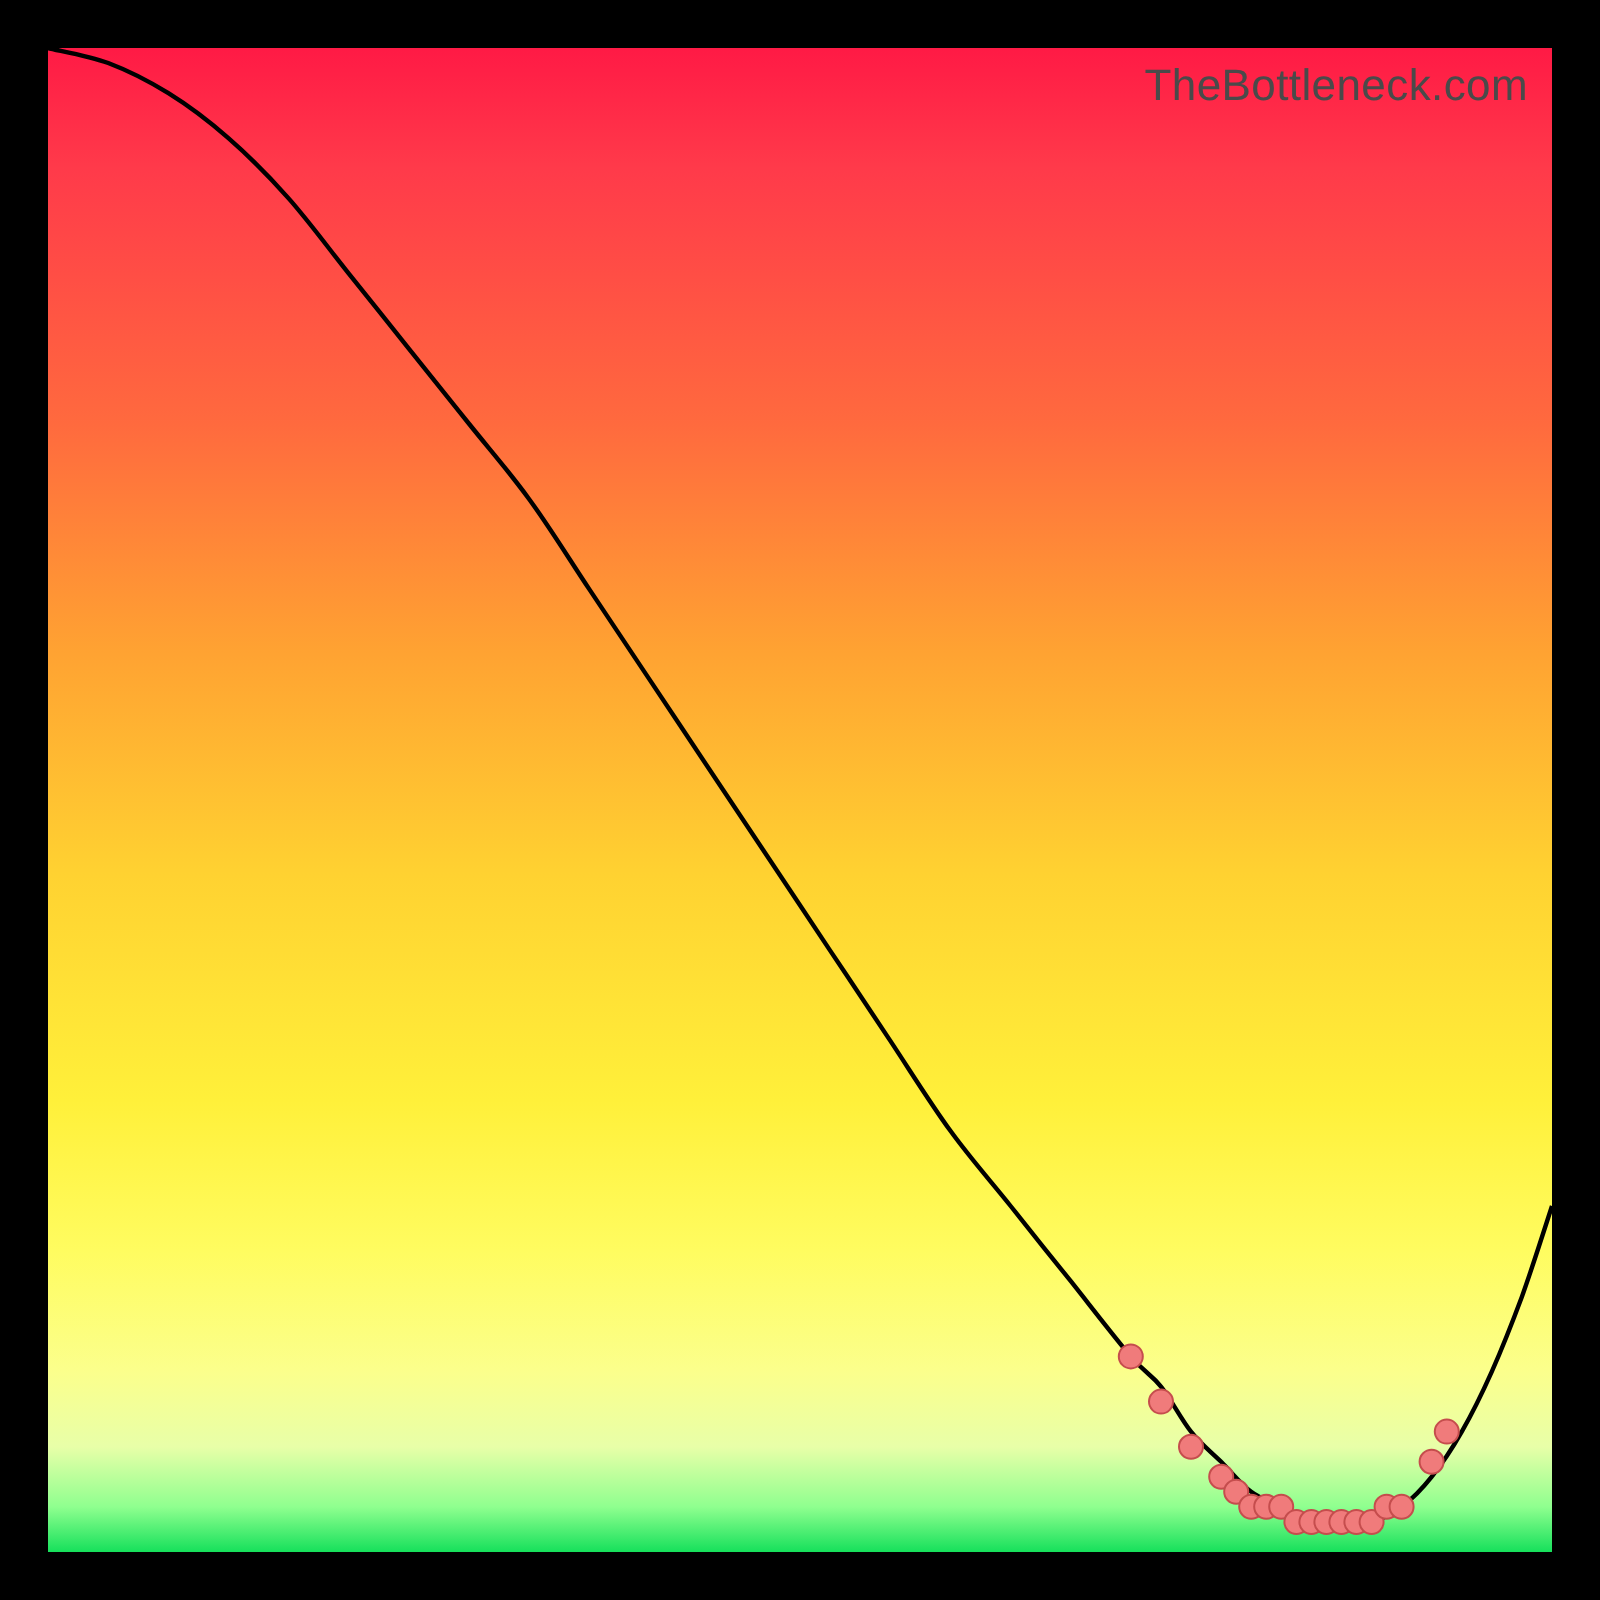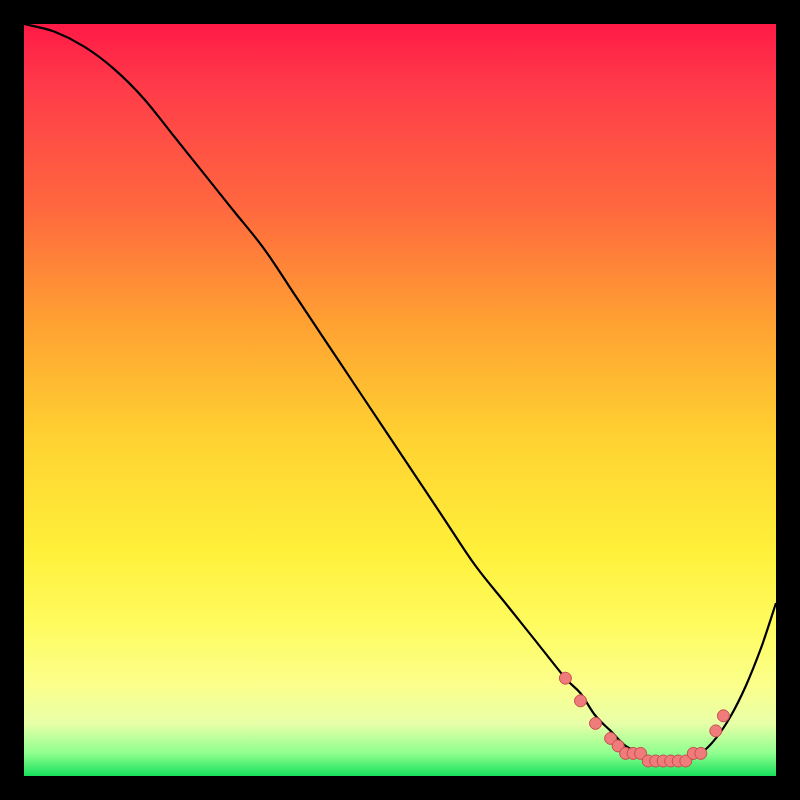--- a/index.html
+++ b/index.html
@@ -56,20 +56,21 @@
     width: 752px;
     height: 752px;
     overflow: visible;
   }
 </style>
 </head>
 <body>
 
 <div class="stage">
   <div class="plot">
+    <div class="watermark">TheBottleneck.com</div>
     <svg class="curve" viewBox="0 0 752 752" preserveAspectRatio="none">
       <path fill="none" stroke="#000000" stroke-width="2.2" id="curvePath" d="M 0.0 0.0 C 5.0 1.3, 20.1 3.8, 30.1 7.5 C 40.1 11.3, 50.1 16.3, 60.2 22.6 C 70.2 28.8, 80.2 36.3, 90.2 45.1 C 100.3 53.9, 110.3 63.9, 120.3 75.2 C 130.3 86.5, 140.4 100.3, 150.4 112.8 C 160.4 125.3, 170.5 137.9, 180.5 150.4 C 190.5 162.9, 200.5 175.5, 210.6 188.0 C 220.6 200.5, 230.6 211.8, 240.6 225.6 C 250.7 239.4, 260.7 255.7, 270.7 270.7 C 280.7 285.8, 290.8 300.8, 300.8 315.8 C 310.8 330.9, 320.9 345.9, 330.9 361.0 C 340.9 376.0, 350.9 391.0, 361.0 406.1 C 371.0 421.1, 381.0 436.2, 391.0 451.2 C 401.1 466.2, 411.1 481.3, 421.1 496.3 C 431.1 511.4, 441.2 527.7, 451.2 541.4 C 461.2 555.2, 471.3 566.5, 481.3 579.0 C 491.3 591.6, 501.3 604.1, 511.4 616.6 C 521.4 629.2, 533.9 645.5, 541.4 654.2 C 549.0 663.0, 551.5 663.0, 556.5 669.3 C 561.5 675.5, 566.5 685.6, 571.5 691.8 C 576.5 698.1, 581.5 701.9, 586.6 706.9 C 591.6 711.9, 596.6 718.2, 601.6 721.9 C 606.6 725.7, 611.6 726.9, 616.6 729.4 C 621.7 731.9, 626.7 735.7, 631.7 737.0 C 636.7 738.2, 641.7 737.0, 646.7 737.0 C 651.7 737.0, 656.7 738.2, 661.8 737.0 C 666.8 735.7, 671.8 733.2, 676.8 729.4 C 681.8 725.7, 686.8 720.7, 691.8 714.4 C 696.9 708.1, 701.9 700.6, 706.9 691.8 C 711.9 683.1, 716.9 673.0, 721.9 661.8 C 726.9 650.5, 731.9 637.9, 737.0 624.2 C 742.0 610.4, 749.5 586.6, 752.0 579.0"></path>
       <g id="dots">
           <circle cx="541.4" cy="654.2" r="6" fill="#f07b7b" stroke="#c54d4d" stroke-width="1"></circle>
           <circle cx="556.5" cy="676.8" r="6" fill="#f07b7b" stroke="#c54d4d" stroke-width="1"></circle>
           <circle cx="571.5" cy="699.4" r="6" fill="#f07b7b" stroke="#c54d4d" stroke-width="1"></circle>
           <circle cx="586.6" cy="714.4" r="6" fill="#f07b7b" stroke="#c54d4d" stroke-width="1"></circle>
           <circle cx="594.1" cy="721.9" r="6" fill="#f07b7b" stroke="#c54d4d" stroke-width="1"></circle>
           <circle cx="601.6" cy="729.4" r="6" fill="#f07b7b" stroke="#c54d4d" stroke-width="1"></circle>
           <circle cx="609.1" cy="729.4" r="6" fill="#f07b7b" stroke="#c54d4d" stroke-width="1"></circle>

